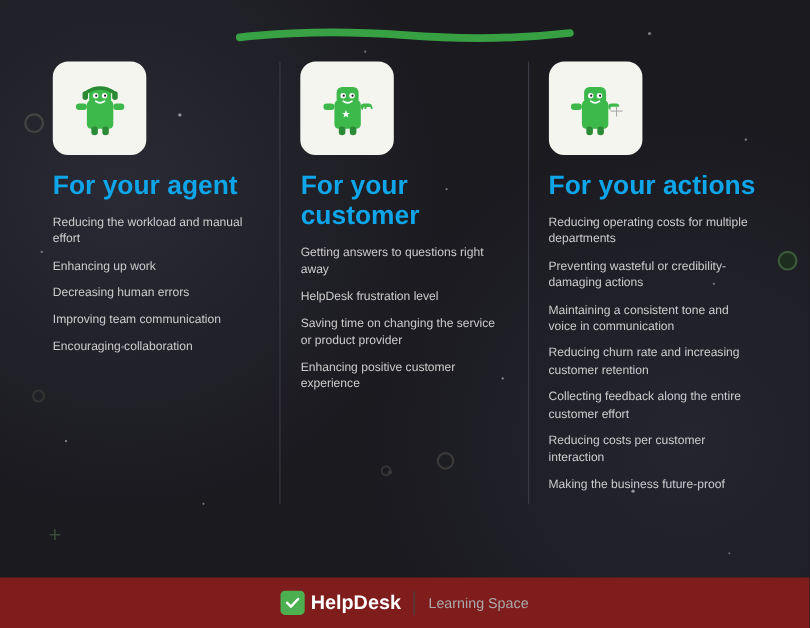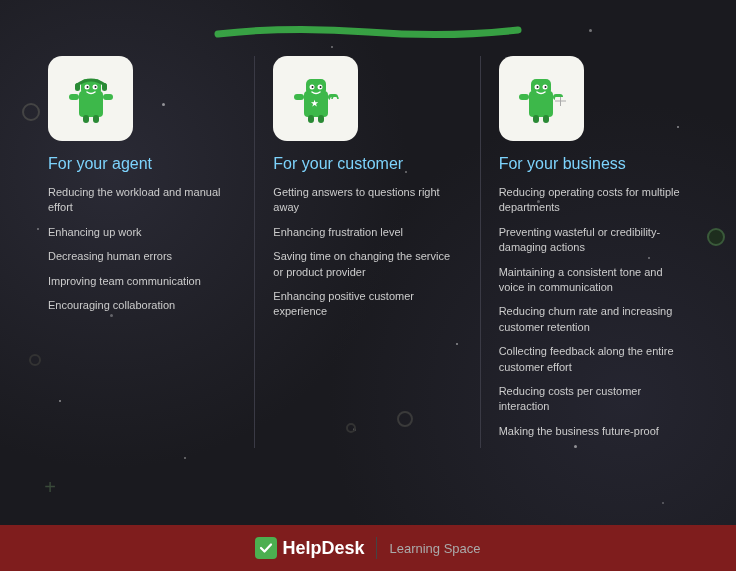--- a/index.html
+++ b/index.html
@@ -88,23 +88,23 @@
       justify-content: center;
       margin-bottom: 14px;
     }
 
     .icon-box svg {
       width: 60px;
       height: 60px;
     }
 
     .column-title {
-      font-size: 16px;
-      font-weight: 400;
-      color: #7dd3fc;
+      font-size: 24px;
+      font-weight: 700;
+      color: #0ea5e9;
       margin-bottom: 12px;
     }
 
     .benefit-list {
       list-style: none;
     }
 
     .benefit-list li {
       font-size: 11px;
       color: #cccccc;
@@ -274,21 +274,21 @@
 
           <rect x="22" y="46" width="6" height="8" rx="3" fill="#2a8a35"></rect>
           <rect x="32" y="46" width="6" height="8" rx="3" fill="#2a8a35"></rect>
 
           <text x="25" y="37" fill="white" font-size="8" font-weight="bold">★</text>
         </svg>
       </div>
       <div class="column-title">For your customer</div>
       <ul class="benefit-list">
         <li>Getting answers to questions right away</li>
-        <li>Enhancing frustration level</li>
+        <li>HelpDesk frustration level</li>
         <li>Saving time on changing the service or product provider</li>
         <li>Enhancing positive customer experience</li>
       </ul>
     </div>
 
     <div class="column">
       <div class="icon-box">
         <svg viewBox="0 0 60 60" fill="none" xmlns="http://www.w3.org/2000/svg">
 
           <rect x="18" y="22" width="24" height="26" rx="4" fill="#3db84a"></rect>
@@ -306,21 +306,21 @@
           <rect x="42" y="25" width="10" height="6" rx="3" fill="#3db84a"></rect>
 
           <rect x="44" y="28" width="11" height="9" rx="1" fill="#f5f5f0"></rect>
           <line x1="44" y1="32" x2="55" y2="32" stroke="#aaa" stroke-width="1"></line>
           <line x1="49.5" y1="28" x2="49.5" y2="37" stroke="#aaa" stroke-width="1"></line>
 
           <rect x="22" y="46" width="6" height="8" rx="3" fill="#2a8a35"></rect>
           <rect x="32" y="46" width="6" height="8" rx="3" fill="#2a8a35"></rect>
         </svg>
       </div>
-      <div class="column-title">For your business</div>
+      <div class="column-title">For your actions</div>
       <ul class="benefit-list">
         <li>Reducing operating costs for multiple departments</li>
         <li>Preventing wasteful or credibility-damaging actions</li>
         <li>Maintaining a consistent tone and voice in communication</li>
         <li>Reducing churn rate and increasing customer retention</li>
         <li>Collecting feedback along the entire customer effort</li>
         <li>Reducing costs per customer interaction</li>
         <li>Making the business future-proof</li>
       </ul>
     </div>

